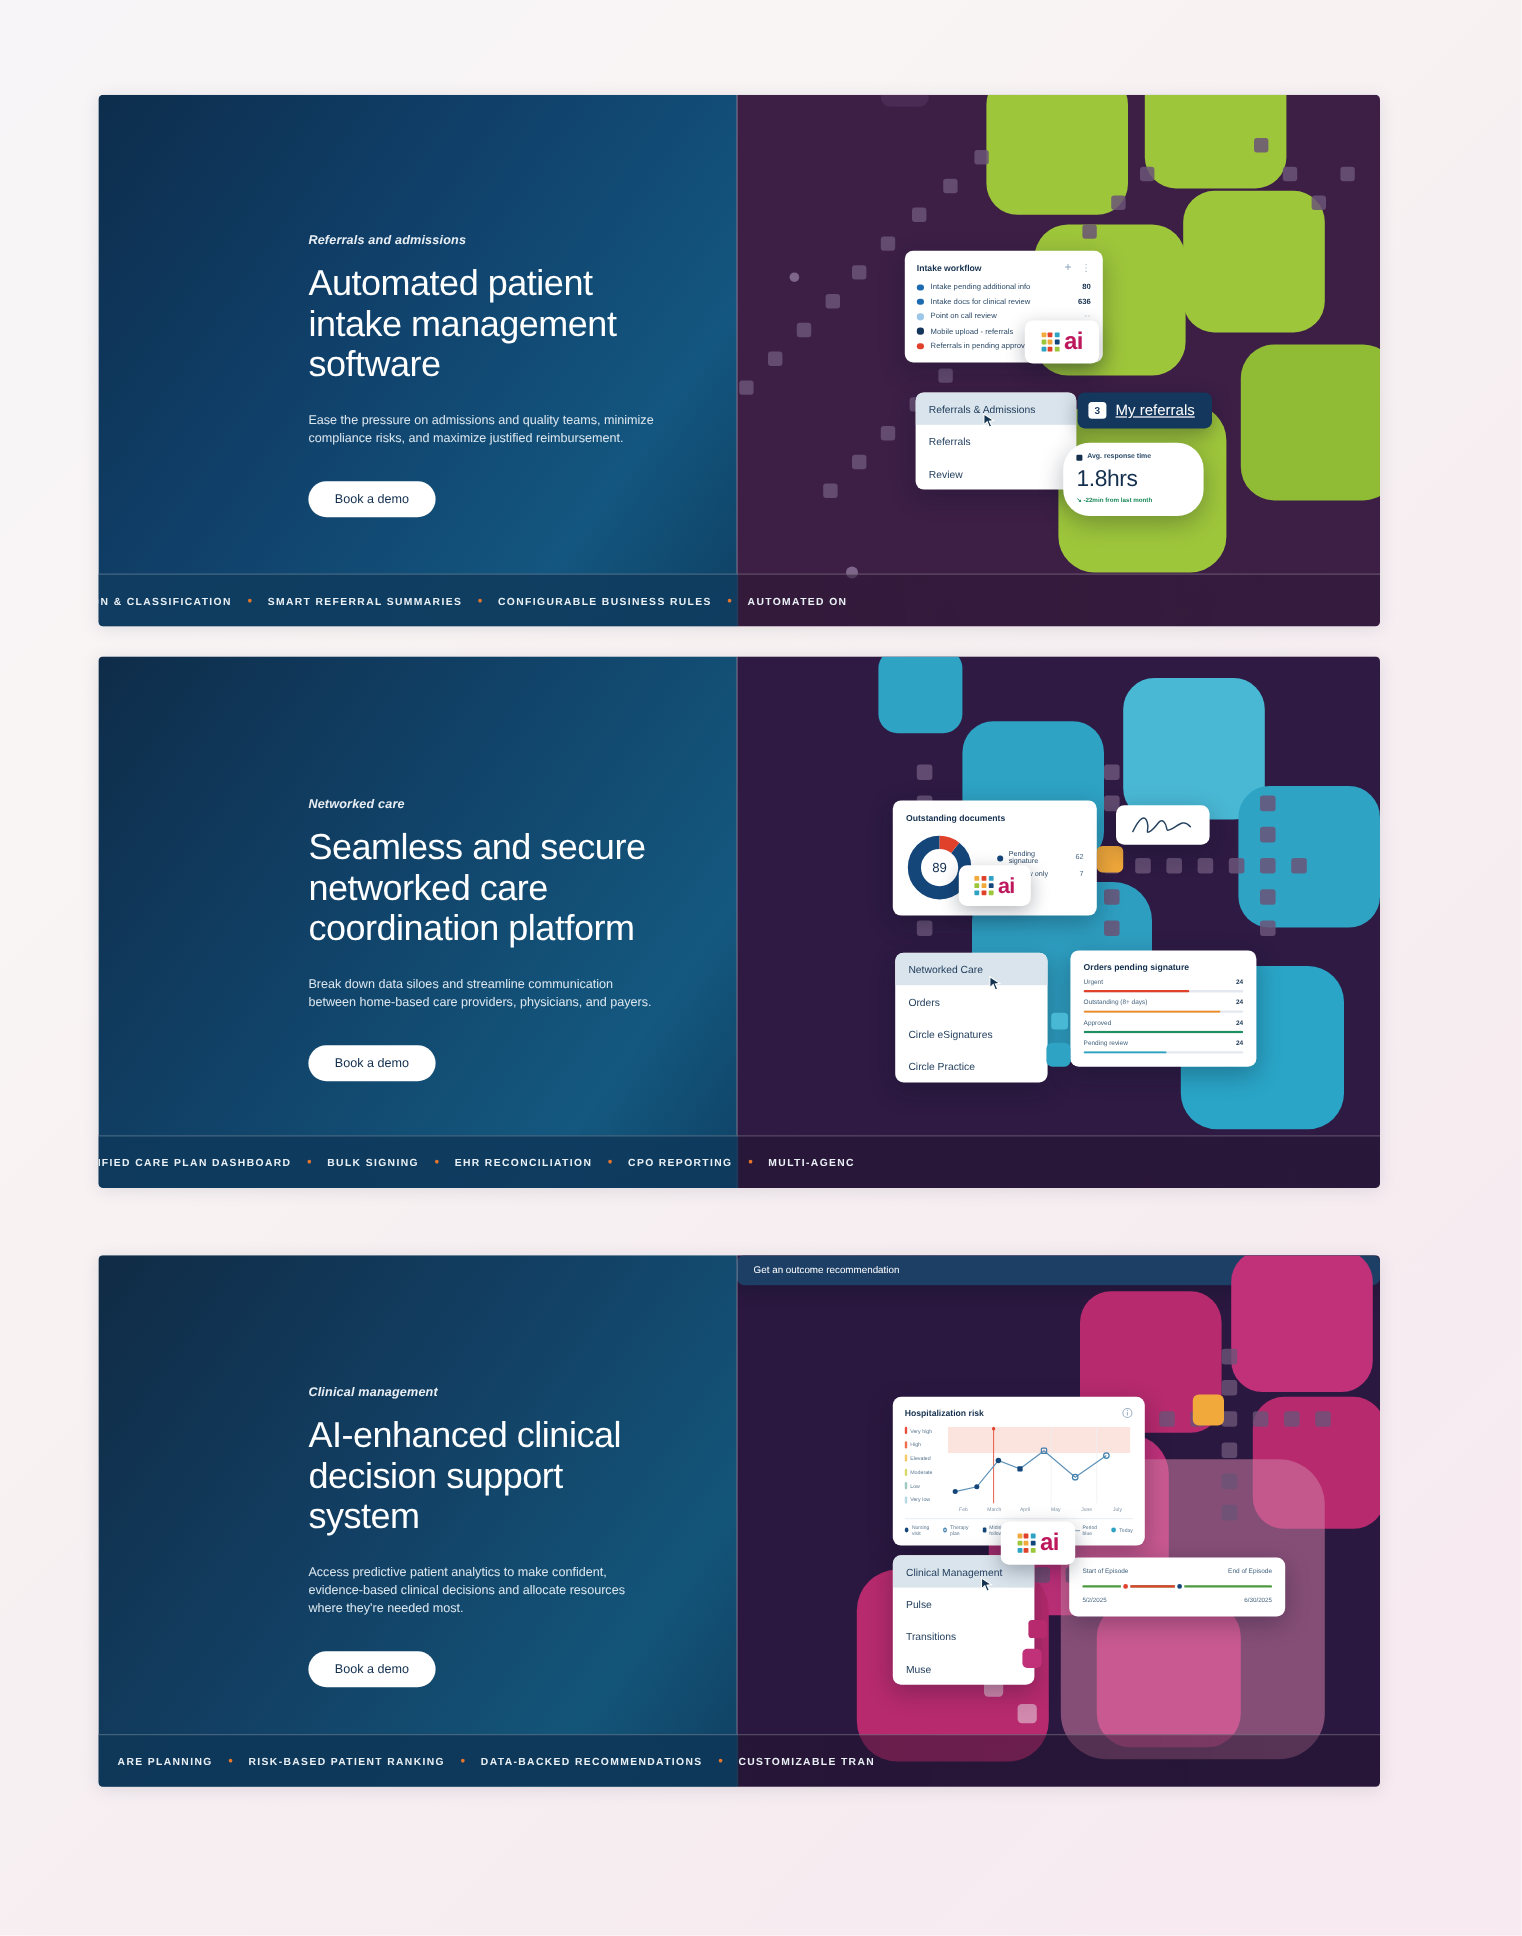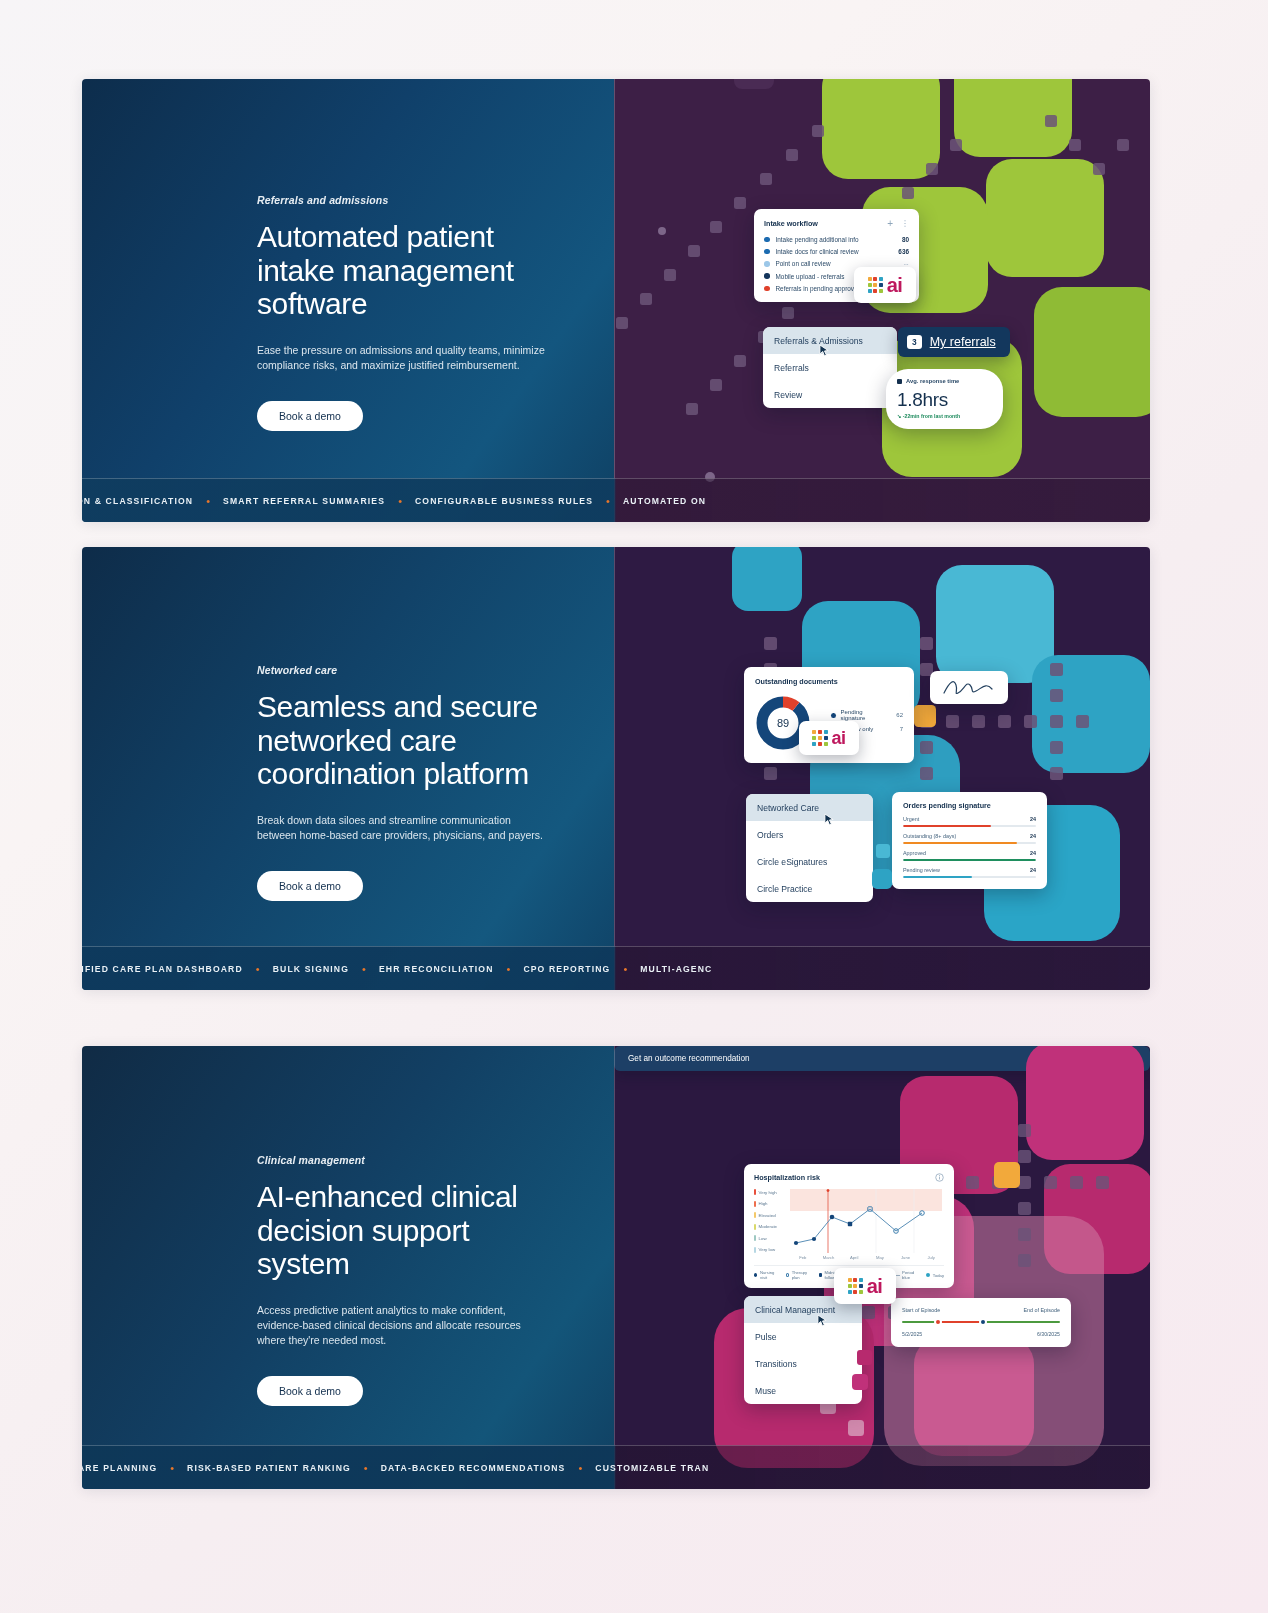--- a/index.html
+++ b/index.html
@@ -77,21 +77,21 @@
 
   
   .strip {
     position: absolute; left: 0; right: 0; bottom: 0; height: 44px;
     border-top: 1px solid rgba(255,255,255,.22);
     display: flex; align-items: center; overflow: hidden; z-index: 45;
     background: rgba(6,32,54,.10);
   }
   #sec-0 .strip { background: linear-gradient(90deg, rgba(15,60,95,.92) 0%, rgba(15,60,95,.92) 49.8%, rgba(43,22,50,.55) 50%, rgba(43,22,50,.45) 100%); }
   #sec-1 .strip { background: linear-gradient(90deg, rgba(14,57,92,.92) 0%, rgba(14,57,92,.92) 49.8%, rgba(36,20,48,.55) 50%, rgba(36,20,48,.45) 100%); }
-  #sec-2 .strip { background: linear-gradient(90deg, rgba(14,55,88,.92) 0%, rgba(14,55,88,.92) 49.8%, rgba(34,19,46,.55) 50%, rgba(34,19,46,.45) 100%); }
+  #sec-2 .strip { background: linear-gradient(90deg, rgba(14,55,88,.92) 0%, rgba(14,55,88,.92) 49.8%, rgba(34,19,46,.55) 50%, rgba(34,19,46,.45) 100%); padding-left: 20px; }
 
   .strip-track { display: flex; align-items: center; white-space: nowrap; padding-left: 0; }
   .strip-item {
     font-size: 8.6px; font-weight: 600; letter-spacing: 1.15px;
     color: #eaf1f6; text-transform: uppercase; flex: none;
   }
   .strip-dot { color: #e8762a; font-size: 11px; margin: 0 13px; flex: none; }
   .pix  { position: absolute; border-radius: 3px; }
 
   

